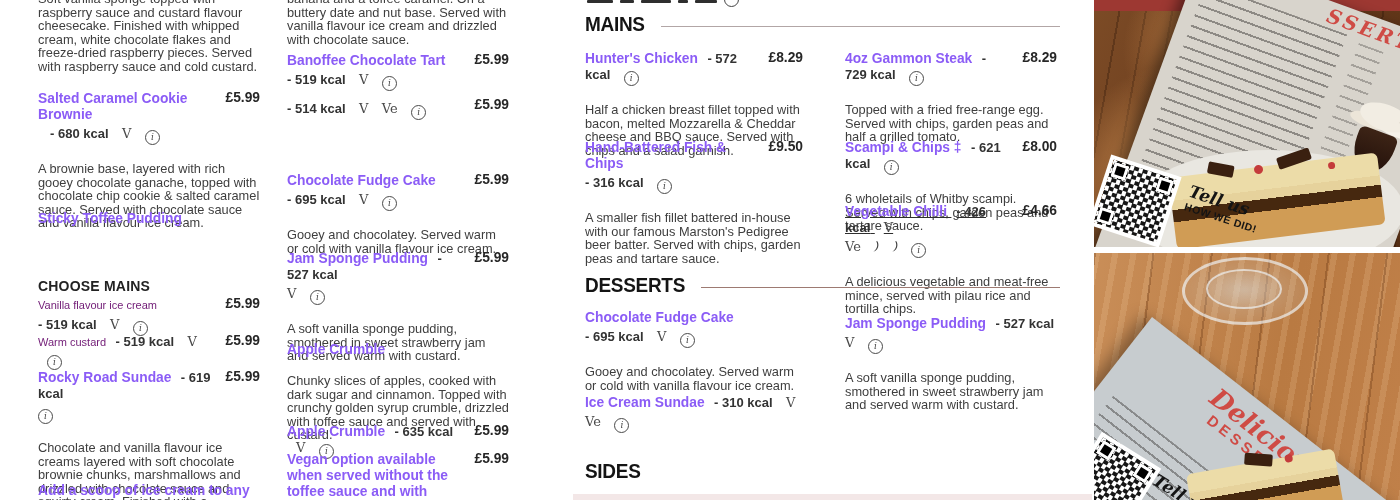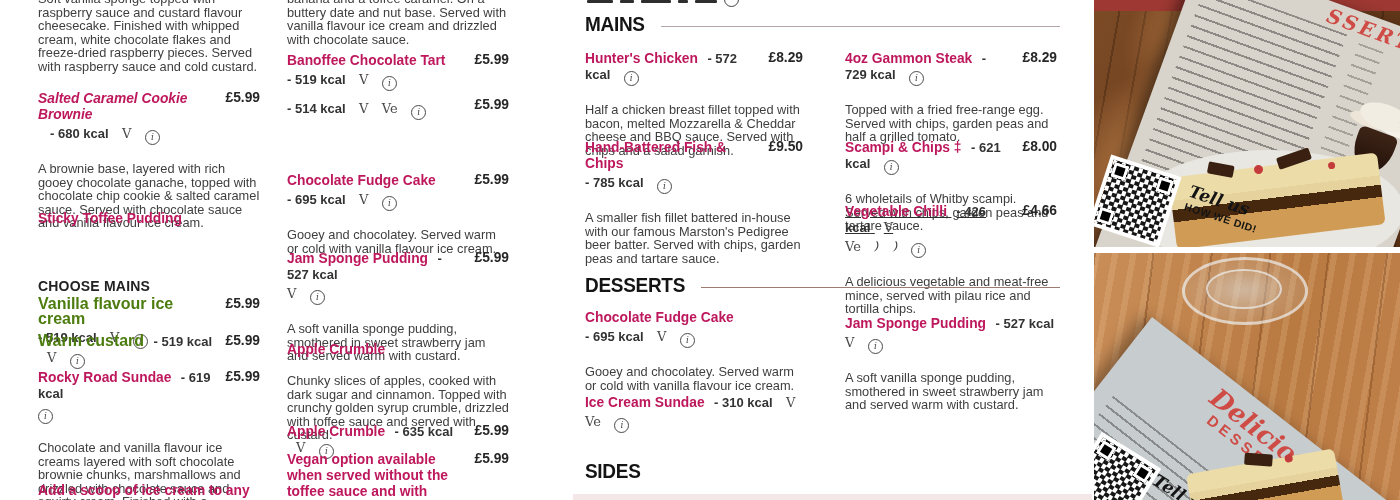--- a/index.html
+++ b/index.html
@@ -5,22 +5,22 @@
   html,body{margin:0;padding:0;}
   body{
     width:1400px;height:500px;position:relative;overflow:hidden;
     background:#ffffff;
     font-family:"Liberation Sans",sans-serif;
     color:#2e2e2e;
   }
   .col{position:absolute;top:0;}
   .item{position:absolute;left:0;width:100%;}
   .nrow{position:relative;line-height:15px;}
-  .nm{font-weight:bold;font-size:13.8px;color:#be185d;}
-  .nm-reg{font-weight:bold;font-size:16px;color:#4d7c0f;}
+  .nm{font-weight:bold;font-size:13.8px;color:#8b5cf6;}
+  .nm-reg{font-weight:normal;font-size:11px;color:#701a75;}
   .kcal{font-weight:600;font-size:13px;color:#333;margin-left:5px;}
   .price{position:absolute;right:0;top:0;font-weight:bold;font-size:13.8px;color:#262626;}
   .krow{margin-top:3px;line-height:15px;}
   .desc{margin-top:17px;font-size:12.8px;line-height:13.5px;color:#3e3e3e;}
   .subhead{font-weight:bold;font-size:14px;letter-spacing:.2px;color:#222;}
   .clip{position:absolute;overflow:hidden;left:0;width:100%;}
   .clip .desc{margin-top:-8px;}
   .icon-v,.icon-ve{font-family:"DejaVu Serif",serif;color:#4a4a4a;font-size:13px;margin-left:9px;}
   .icon-info{display:inline-block;width:13px;height:13px;border:1.4px solid #4a4a4a;border-radius:50%;
     text-align:center;line-height:12px;font-size:9px;font-family:"DejaVu Serif",serif;color:#4a4a4a;
@@ -83,21 +83,21 @@
 </head>
 <body>
 
 <div class="col" style="left:38px;width:222px;height:500px;">
   <div class="clip" style="top:0;height:78px;">
     <div class="desc">Soft vanilla sponge topped with raspberry sauce and custard flavour cheesecake. Finished with whipped cream, white chocolate flakes and freeze-dried raspberry pieces. Served with raspberry sauce and cold custard.</div>
   </div>
 
   <div class="item" style="top:90px;">
     <span class="price">£5.99</span>
-    <div class="nrow" style="padding-right:46px;font-style:italic;"><span class="nm">Salted Caramel Cookie Brownie</span></div>
+    <div class="nrow" style="padding-right:46px;"><span class="nm">Salted Caramel Cookie Brownie</span></div>
     <div class="krow">
       <span class="kcal" style="margin-left:12px;">-  680 kcal</span>
       <span class="icon-v">V</span>
       <span class="icon-info">i</span>
     </div>
     <div class="desc">A brownie base, layered with rich gooey chocolate ganache, topped with chocolate chip cookie &amp; salted caramel sauce. Served with chocolate sauce and vanilla flavour ice cream.</div>
   </div>
 
   <div class="item" style="top:210px;">
     <div class="nrow"><span class="nm">Sticky Toffee Pudding</span></div>
@@ -238,21 +238,21 @@
       <span class="kcal">-  572 kcal</span>
       <span class="icon-info">i</span>
     </div>
     <div class="desc">Half a chicken breast fillet topped with bacon, melted Mozzarella &amp; Cheddar cheese and BBQ sauce. Served with chips and a salad garnish.</div>
   </div>
 
   <div class="item" style="top:139px;width:218px;">
     <span class="price">£9.50</span>
     <div class="nrow" style="padding-right:46px;"><span class="nm">Hand-Battered Fish &amp; Chips</span></div>
     <div class="krow">
-      <span class="kcal" style="margin-left:0;">-  785 kcal</span>
+      <span class="kcal" style="margin-left:0;">-  316 kcal</span>
       <span class="icon-info">i</span>
     </div>
     <div class="desc">A smaller fish fillet battered in-house with our famous Marston's Pedigree beer batter. Served with chips, garden peas and tartare sauce.</div>
   </div>
 
   <div class="item" style="top:50px;left:260px;width:212px;">
     <span class="price">£8.29</span>
     <div class="nrow" style="padding-right:46px;">
       <span class="nm">4oz Gammon Steak</span>
       <span class="kcal">-  729 kcal</span>

